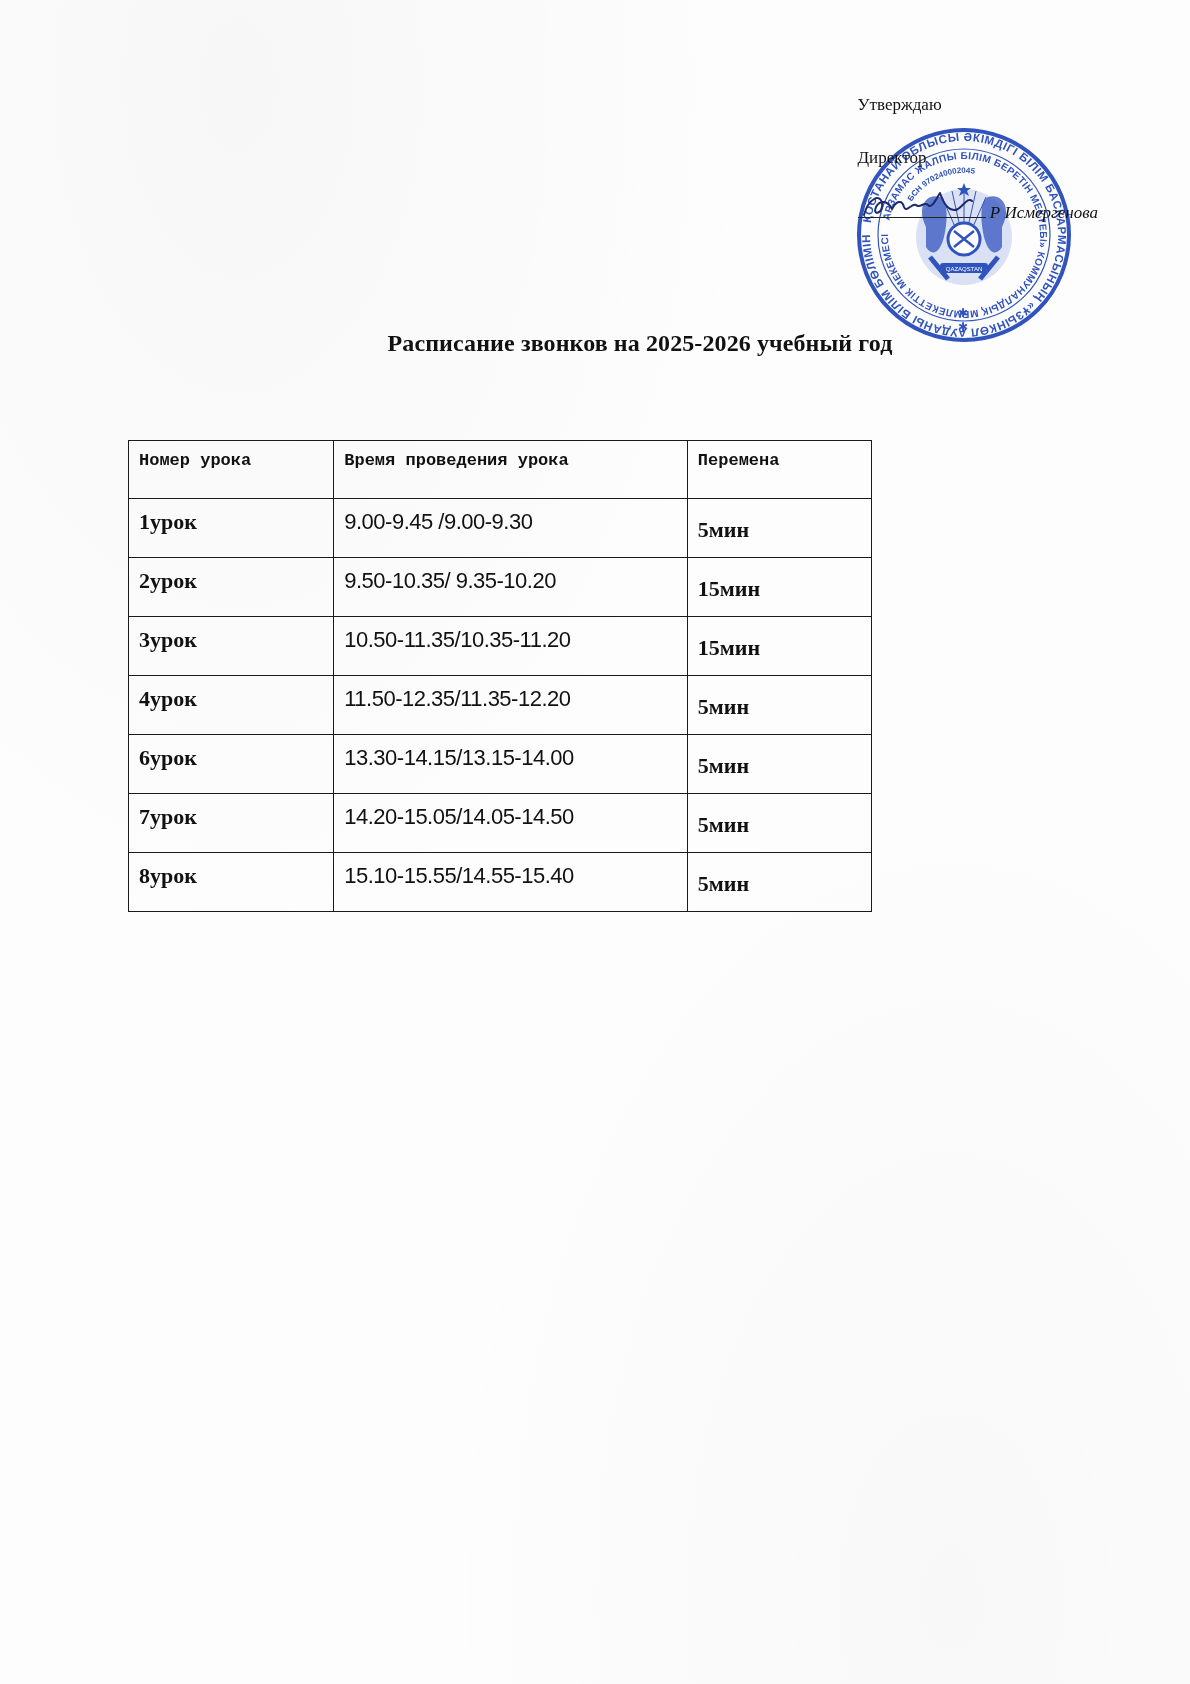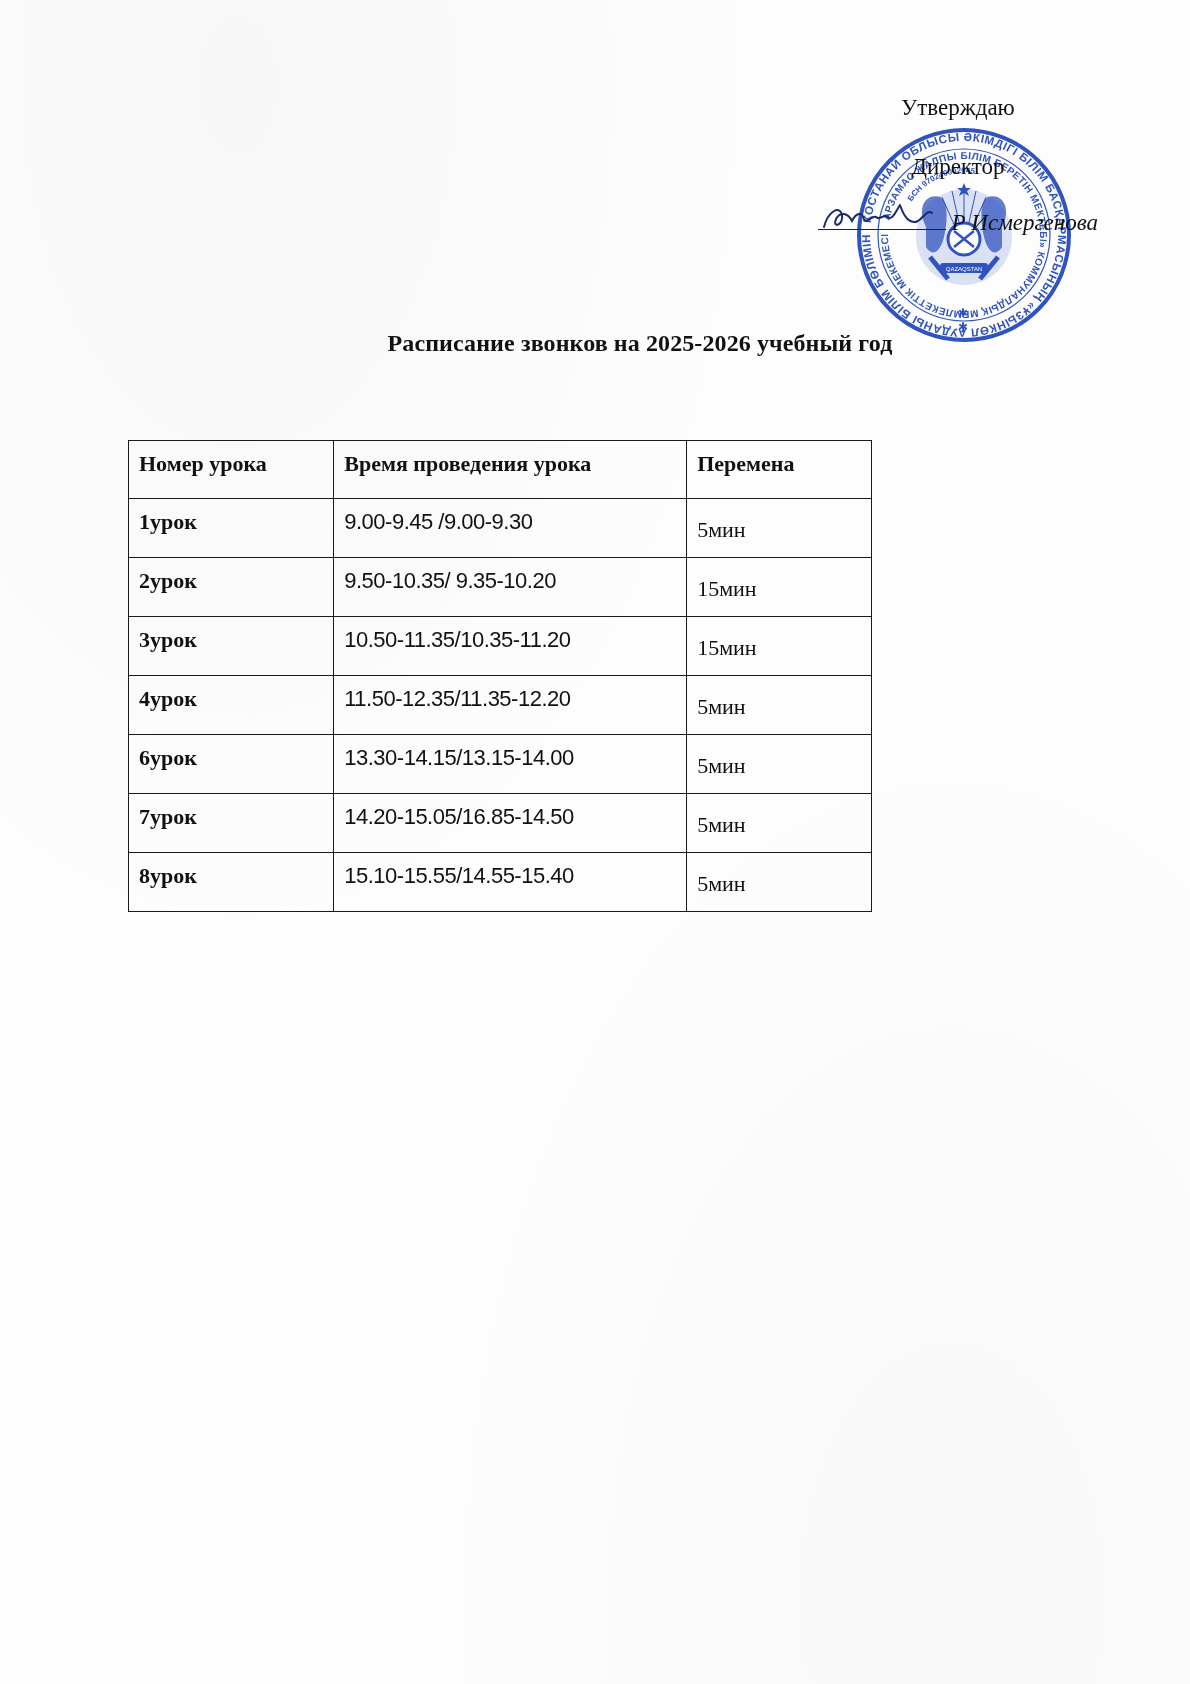--- a/index.html
+++ b/index.html
@@ -21,22 +21,22 @@
     inset: 0;
     background:
       radial-gradient(ellipse at 20% 5%, rgba(0,0,0,0.025), transparent 40%),
       radial-gradient(ellipse at 80% 95%, rgba(0,0,0,0.02), transparent 40%);
     pointer-events: none;
   }
   .approval {
     position: absolute;
     right: 92px;
     top: 96px;
-    text-align: center;
-    font-size: 23px;
+    text-align: left;
+    font-size: 17px;
     line-height: 1;
     z-index: 3;
   }
   .approval .line {
     display: block;
     white-space: nowrap;
   }
   .approval .l1 { margin-bottom: 36px; }
   .approval .l2 { margin-bottom: 25px; }
   .sig-row {
@@ -91,31 +91,32 @@
   table.schedule td, table.schedule th {
     border: 1.6px solid #1a1a1a;
     vertical-align: top;
     text-align: left;
     padding: 10px 0 0 10px;
     box-sizing: border-box;
   }
   table.schedule th {
     height: 58px;
     font-weight: bold;
-    font-size: 22px;
+    font-size: 17px;
+    font-family: Liberation Mono, monospace;
   }
   table.schedule td {
     height: 59px;
   }
   .c1 { width: 214px; }
   .c2 { width: 368px; }
   .c3 { width: 190px; }
   td.num { font-weight: bold; margin-left: 42px; }
   td.time { font-weight: normal; font-family: "Liberation Sans Narrow", "Liberation Sans", sans-serif; letter-spacing: -0.5px; margin-top: 21px; }
-  td.brk { font-weight: normal; padding-top: 18px !important; }
+  td.brk { font-weight: bold; padding-top: 18px !important; }
 </style>
 </head>
 <body>
 
 <div class="page-noise"></div>
 
 <div class="approval">
   <span class="line l1">Утверждаю</span>
   <span class="line l2">Директор</span>
   <span class="line l3 sig-row">
@@ -199,21 +200,21 @@
       <td class="time">11.50-12.35/11.35-12.20</td>
       <td class="brk">5мин</td>
     </tr>
     <tr>
       <td class="num">6урок</td>
       <td class="time">13.30-14.15/13.15-14.00</td>
       <td class="brk">5мин</td>
     </tr>
     <tr>
       <td class="num">7урок</td>
-      <td class="time">14.20-15.05/16.85-14.50</td>
+      <td class="time">14.20-15.05/14.05-14.50</td>
       <td class="brk">5мин</td>
     </tr>
     <tr>
       <td class="num">8урок</td>
       <td class="time">15.10-15.55/14.55-15.40</td>
       <td class="brk">5мин</td>
     </tr>
   </tbody>
 </table>
 

